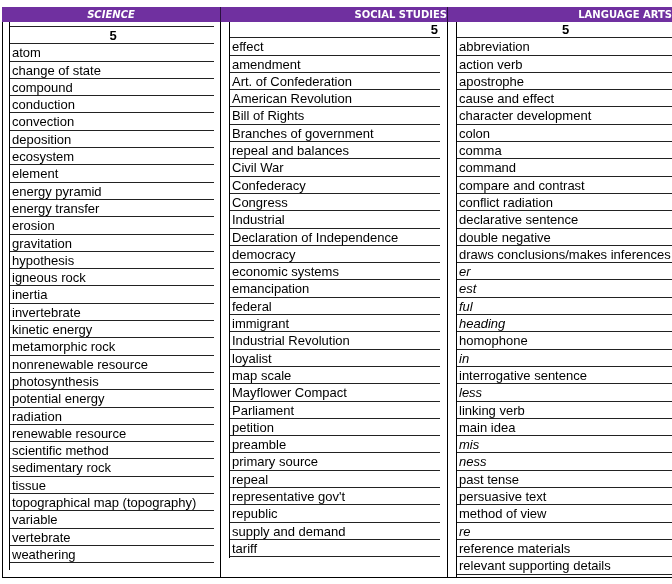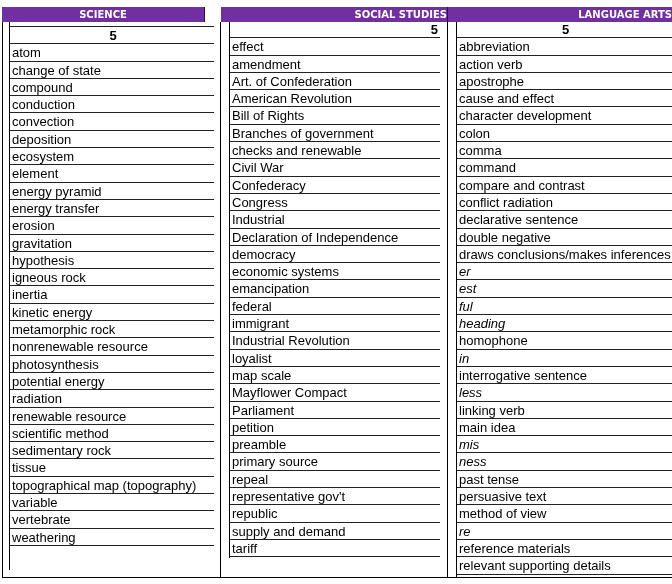--- a/index.html
+++ b/index.html
@@ -16,21 +16,21 @@
            border-bottom: 1.5px solid #222; padding-left: 2px; white-space: nowrap; overflow: hidden; }
     .row.it { font-style: italic; }
     .num { font-weight: bold; font-size: 13px; }
     .toprule { height: 0; border-bottom: 1.5px solid #222; }
   </style>
 </head>
 <body>
 
 <div class="frame"></div>
 
-<div class="hdr" style="left:2px; width:203px;">SCIENCE</div>
+<div class="hdr" style="left:2px; width:219px;font-style:italic;">SCIENCE</div>
 <div class="hdr" style="left:221px; width:227px;text-align:right;">SOCIAL STUDIES</div>
 <div class="hdr" style="left:448px; width:224px; border-right:none;text-align:right;">LANGUAGE ARTS</div>
 
 <div class="vline" style="left:9px; top:22px; height:548px;"></div>
 <div class="vline" style="left:220px; top:22px; height:556px;"></div>
 <div class="vline" style="left:229px; top:22px; height:536px;"></div>
 <div class="vline" style="left:447px; top:22px; height:556px;"></div>
 <div class="vline" style="left:456px; top:22px; height:556px;"></div>
 
 <div class="col" id="sci" style="left:10px; top:26px; width:204px;">
@@ -45,20 +45,21 @@
       <div class="row">deposition</div>
       <div class="row">ecosystem</div>
       <div class="row">element</div>
       <div class="row">energy pyramid</div>
       <div class="row">energy transfer</div>
       <div class="row">erosion</div>
       <div class="row">gravitation</div>
       <div class="row">hypothesis</div>
       <div class="row">igneous rock</div>
       <div class="row">inertia</div>
+      <div class="row">invertebrate</div>
       <div class="row">kinetic energy</div>
       <div class="row">metamorphic rock</div>
       <div class="row">nonrenewable resource</div>
       <div class="row">photosynthesis</div>
       <div class="row">potential energy</div>
       <div class="row">radiation</div>
       <div class="row">renewable resource</div>
       <div class="row">scientific method</div>
       <div class="row">sedimentary rock</div>
       <div class="row">tissue</div>
@@ -72,21 +73,21 @@
 
 <div class="col" id="ss" style="left:230px; top:21px; width:210px;">
   <div class="row num" style="text-align:right; padding-right:2px;">5</div>
   <div id="ss-list">
       <div class="row">effect</div>
       <div class="row">amendment</div>
       <div class="row">Art. of Confederation</div>
       <div class="row">American Revolution</div>
       <div class="row">Bill of Rights</div>
       <div class="row">Branches of government</div>
-      <div class="row">checks and renewable</div>
+      <div class="row">repeal and balances</div>
       <div class="row">Civil War</div>
       <div class="row">Confederacy</div>
       <div class="row">Congress</div>
       <div class="row">Industrial</div>
       <div class="row">Declaration of Independence</div>
       <div class="row">democracy</div>
       <div class="row">economic systems</div>
       <div class="row">emancipation</div>
       <div class="row">federal</div>
       <div class="row">immigrant</div>

